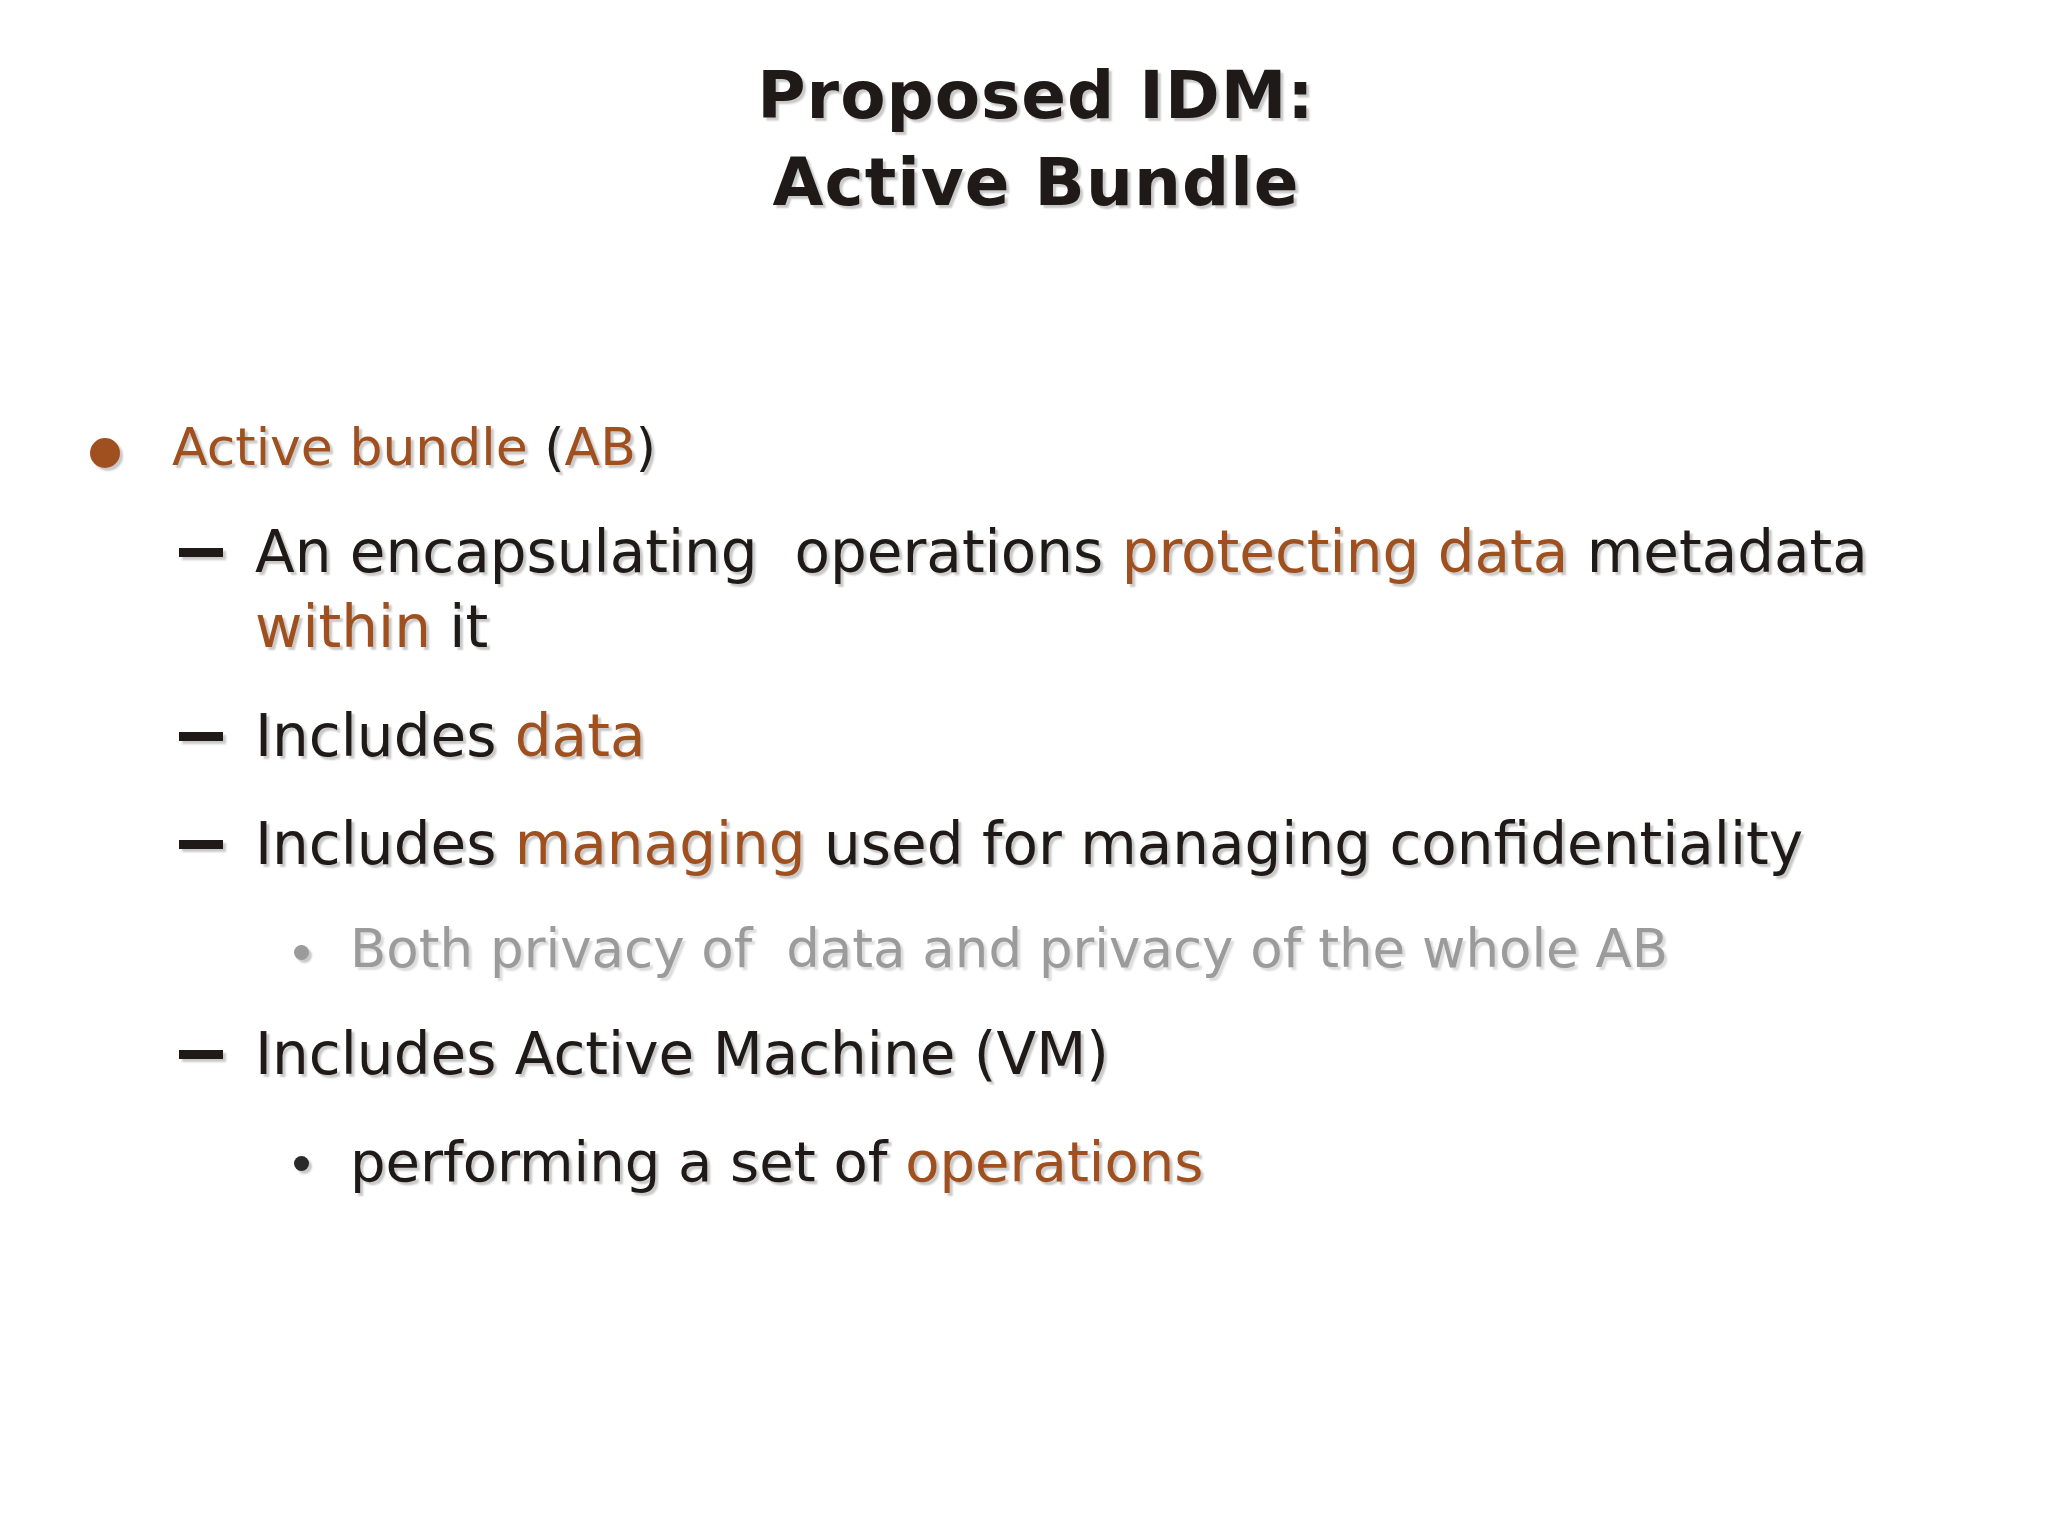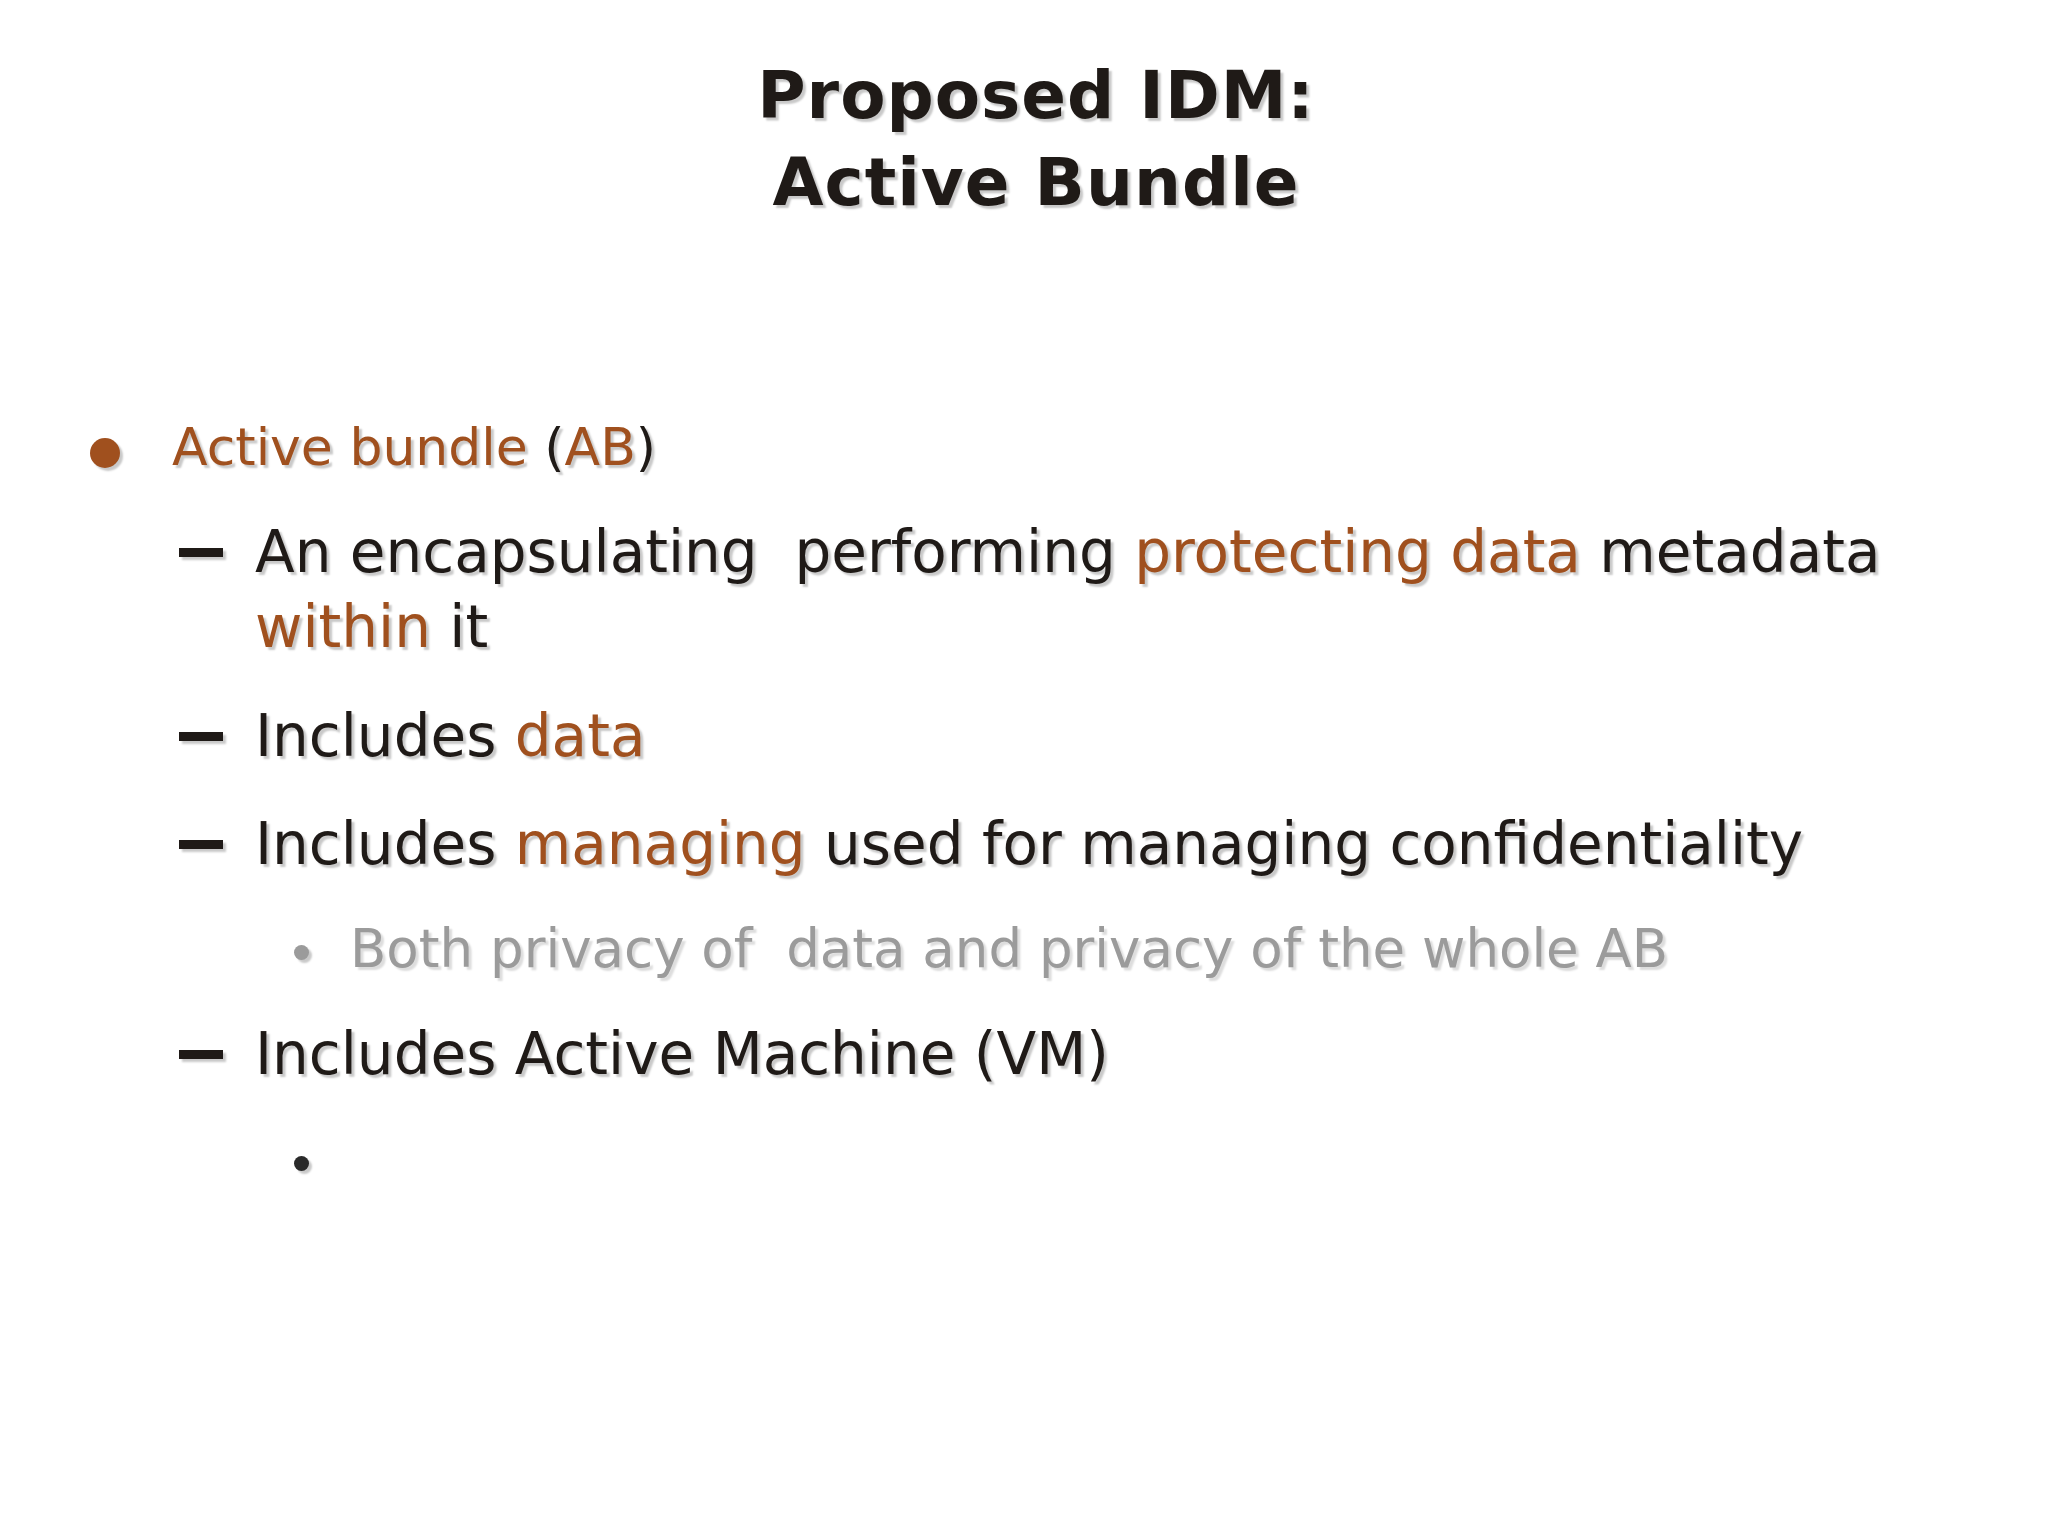--- a/index.html
+++ b/index.html
@@ -75,21 +75,21 @@
       <span class="marker">
           <span class="dot mk-accent"></span>
         </span>
       <span class="text"><span class="c-accent">Active bundle </span><span class="c-black">(</span><span class="c-accent">AB</span><span class="c-black">)</span></span>
     </div>
 
     <div class="line l2">
       <span class="marker">
           <span class="dash"></span>
         </span>
-      <span class="text"><span class="c-black">An encapsulating  performing </span><span class="c-accent">protecting data</span><span class="c-black"> metadata
+      <span class="text"><span class="c-black">An encapsulating  operations </span><span class="c-accent">protecting data</span><span class="c-black"> metadata
 </span><span class="c-accent">within</span><span class="c-black"> it</span></span>
     </div>
 
     <div class="line l2">
       <span class="marker">
           <span class="dash"></span>
         </span>
       <span class="text"><span class="c-black">Includes </span><span class="c-accent">data</span></span>
     </div>
 
@@ -111,17 +111,18 @@
       <span class="marker">
           <span class="dash"></span>
         </span>
       <span class="text"><span class="c-black">Includes Active Machine (VM)</span></span>
     </div>
 
     <div class="line l3">
       <span class="marker">
           <span class="dot mk-black"></span>
         </span>
+      <span class="text"><span class="c-black">performing a set of </span><span class="c-accent">operations</span></span>
     </div>
 
 
   </div>
 </div>
 
 </body></html>

